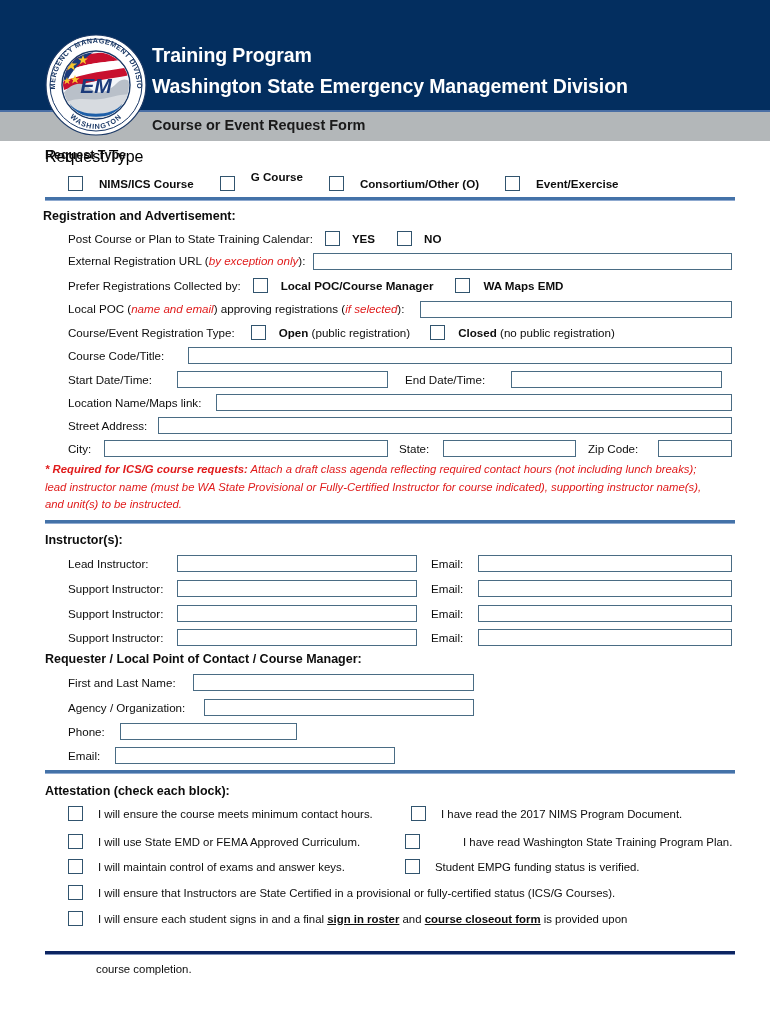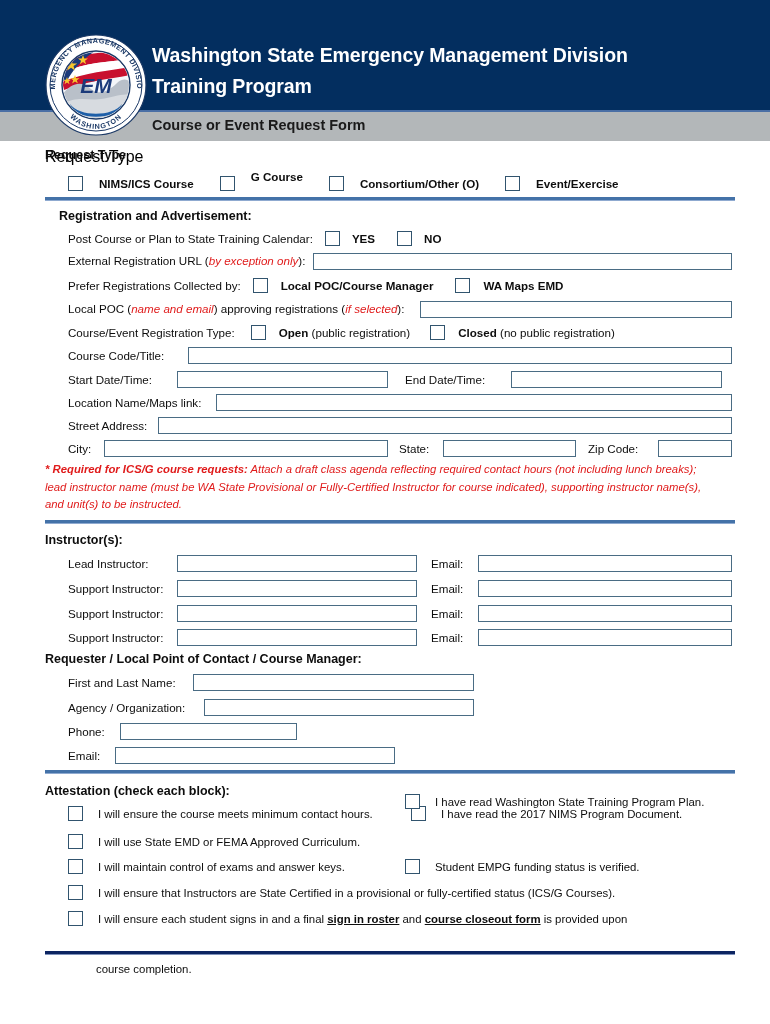--- a/index.html
+++ b/index.html
@@ -134,22 +134,22 @@
   .u { text-decoration: underline; font-weight: bold; }
   .abs { position: absolute; }
 </style>
 </head>
 <body>
 
 <div class="header-band"></div>
 <div class="subtitle-band"></div>
 
 <div class="header-titles">
+  <div>Training Program</div>
   <div>Washington State Emergency Management Division</div>
-  <div>Training Program</div>
 </div>
 <div class="subtitle-text">Course or Event Request Form</div>
 
 <div class="seal">
   <svg width="102" height="105" viewBox="0 0 102 105">
     <defs>
       <path id="arcTop" d="M 10,54 A 41,44 0 0 1 92,54"></path>
       <path id="arcBot" d="M 15,57 A 36,39 0 0 0 87,57"></path>
       <clipPath id="innerClip">
           <circle cx="51" cy="52" r="33"></circle>
@@ -195,21 +195,21 @@
     <span class="chk"></span>
     <span class="lbl b" style="margin:0 26px 14px 16px;">G Course</span>
     <span class="chk"></span>
     <span class="lbl b" style="margin:0 26px 0 16px;">Consortium/Other (O)</span>
     <span class="chk"></span>
     <span class="lbl b" style="margin:0 0 0 16px;">Event/Exercise</span>
   </div>
 
   <div class="abs rule" style="left:45px; top:58px;"></div>
 
-  <div class="abs sec-title" style="left:45px; top:70px;padding-left:14px;">Registration and Advertisement:</div>
+  <div class="abs sec-title" style="left:29px; top:70px;padding-left:14px;">Registration and Advertisement:</div>
 
   <div class="abs row" style="left:68px; top:92px;">
     <span class="lbl">Post Course or Plan to State Training Calendar:</span>
     <span class="chk" style="margin-left:12px;"></span>
     <span class="lbl b" style="margin-left:12px;">YES</span>
     <span class="chk" style="margin-left:22px;"></span>
     <span class="lbl b" style="margin-left:12px;">NO</span>
   </div>
 
   <div class="abs row" style="left:68px; top:115px;">
@@ -311,21 +311,21 @@
   </div>
   <div class="abs att-row" style="left:411px; top:667px;">
     <span class="chk"></span>
     <span class="att-txt" style="margin-left:15px;">I have read the 2017 NIMS Program Document.</span>
   </div>
 
   <div class="abs att-row" style="left:68px; top:695px;">
     <span class="chk"></span>
     <span class="att-txt" style="margin-left:15px;">I will use State EMD or FEMA Approved Curriculum.</span>
   </div>
-  <div class="abs att-row" style="left:405px; top:655px;">
+  <div class="abs att-row" style="left:405px; top:695px;gap:28px;">
     <span class="chk"></span>
     <span class="att-txt" style="margin-left:15px;">I have read Washington State Training Program Plan.</span>
   </div>
 
   <div class="abs att-row" style="left:68px; top:720px;">
     <span class="chk"></span>
     <span class="att-txt" style="margin-left:15px;">I will maintain control of exams and answer keys.</span>
   </div>
   <div class="abs att-row" style="left:405px; top:720px;">
     <span class="chk"></span>

